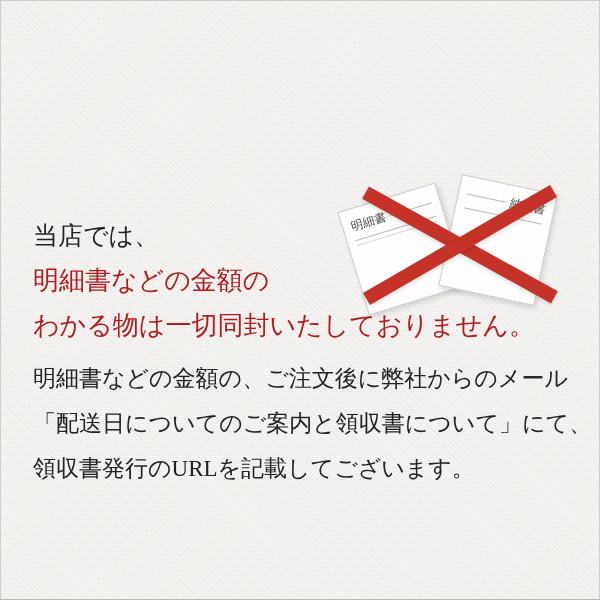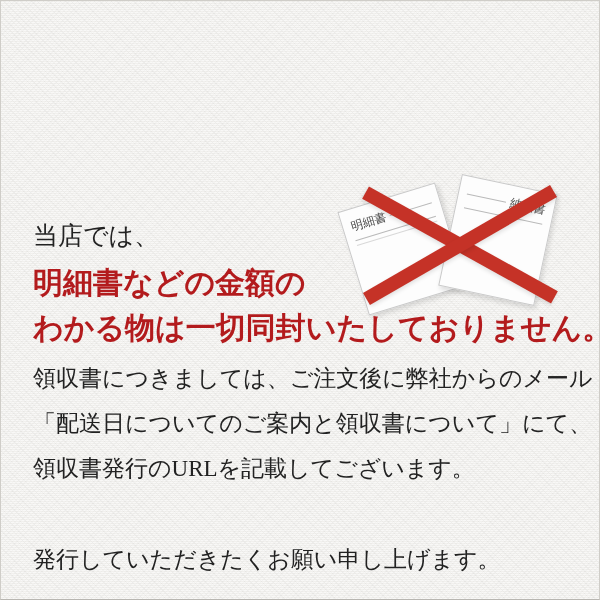--- a/index.html
+++ b/index.html
@@ -52,21 +52,21 @@
     position:absolute;left:50%;top:50%;width:216px;height:14px;
     background:var(--cross_red,#c53227);
     box-shadow:0 2px 4px rgba(0,0,0,0.12);
   }
   .cross-bar.tlbr{transform:translate(-50%,-50%) rotate(29deg);}
   .cross-bar.trbl{transform:translate(-50%,-50%) rotate(-30deg);}
   
   .tline{position:absolute;left:28px;margin:4px;white-space:nowrap;
     color:var(--text_black,#222222);font-size:23px;}
   .tline.intro{top:214px;font-size:25px;}
-  .tline.red{color:var(--text_red,#b31b1d);font-size:30px;font-weight:700;}
+  .tline.red{color:var(--text_red,#b31b1d);font-size:26px;font-weight:400;}
   .tline.r1{top:258px;}
   .tline.r2{top:303px;}
   .tline.b1{top:358px;}
   .tline.b2{top:403px;text-align:right;}
   .tline.b3{top:448px;}
   .tline.b4{top:494px;}
   .tline.b5{top:539px;}
 </style>
 </head>
 <body>
@@ -90,18 +90,17 @@
       </div>
       <div class="paper-rule"></div>
     </div>
     <div class="cross-bar tlbr"></div>
     <div class="cross-bar trbl"></div>
   </div>
 
   <p class="tline intro">当店では、</p>
   <p class="tline red r1">明細書などの金額の</p>
   <p class="tline red r2">わかる物は一切同封いたしておりません。</p>
-  <p class="tline b1">領収書につきましては、ご注文後に弊社からのメール</p>
+  <p class="tline b1">明細書などの金額の、ご注文後に弊社からのメール</p>
   <p class="tline b2">「配送日についてのご案内と領収書について」にて、</p>
   <p class="tline b3">領収書発行のURLを記載してございます。</p>
-  <p class="tline b5">発行していただきたくお願い申し上げます。</p>
 
 </div>
 
 </body></html>

